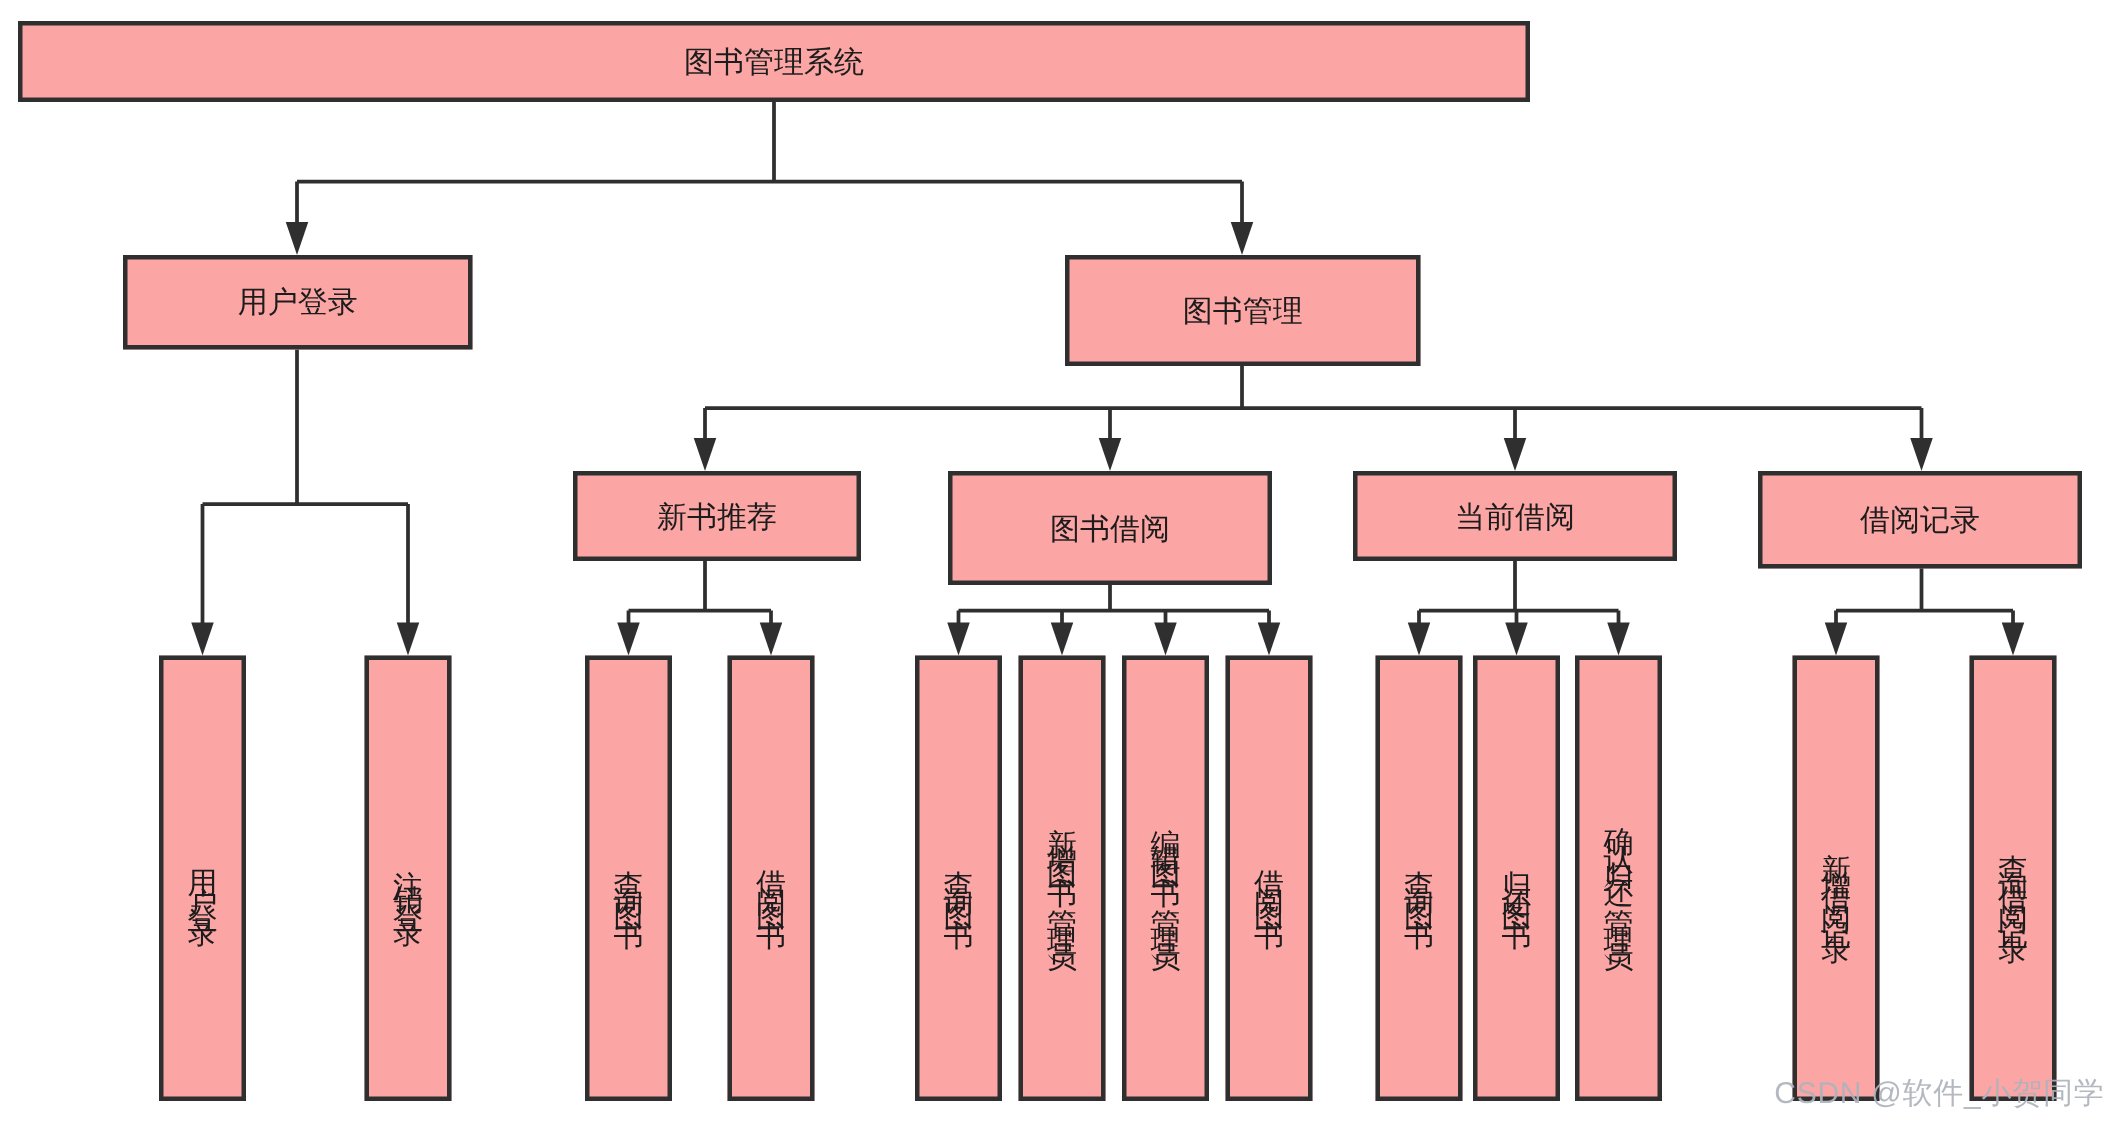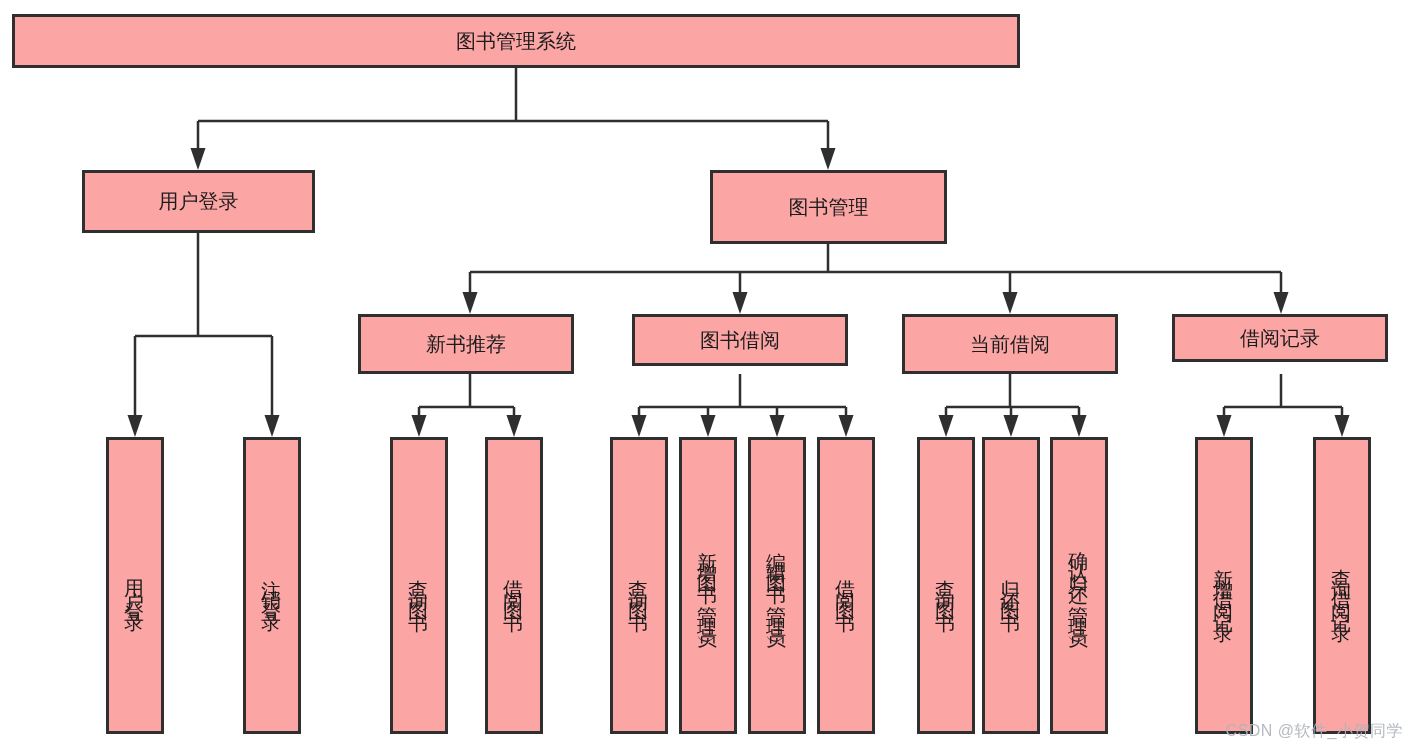--- a/index.html
+++ b/index.html
@@ -28,21 +28,21 @@
   }
   .leaf{
     writing-mode:vertical-rl;
     text-orientation:mixed;
     letter-spacing:11px;
     font-size:20px;
     white-space:normal;
   }
   .watermark{
     position:absolute;right:2px;bottom:5px;
-    font-size:16px;color:var(--watermark);
+    font-size:20px;color:var(--watermark);
     z-index:3;opacity:0.92;letter-spacing:0.5px;
   }
 </style>
 </head>
 <body>
 
 <div class="canvas">
 
   <svg class="connectors" width="1405" height="747" viewBox="0 0 1405 747" aria-hidden="true">
 
@@ -81,24 +81,24 @@
       <polygon points="1216.5,415 1231.5,415 1224,437"></polygon>
       <polygon points="1334.5,415 1349.5,415 1342,437"></polygon>
     </g>
   </svg>
 
   <div class="node" style="left:12px;top:14px;width:1008px;height:54px">图书管理系统</div>
 
   <div class="node" style="left:82px;top:170px;width:233px;height:63px">用户登录</div>
   <div class="node" style="left:710px;top:170px;width:237px;height:74px">图书管理</div>
 
-  <div class="node" style="left:358px;top:314px;width:216px;height:60px">新书推荐</div>
-  <div class="node" style="left:632px;top:314px;width:216px;height:52px">图书借阅</div>
+  <div class="node" style="left:382px;top:314px;width:192px;height:60px">新书推荐</div>
+  <div class="node" style="left:632px;top:314px;width:216px;height:76px">图书借阅</div>
   <div class="node" style="left:902px;top:314px;width:216px;height:60px">当前借阅</div>
-  <div class="node" style="left:1172px;top:314px;width:216px;height:48px">借阅记录</div>
+  <div class="node" style="left:1172px;top:314px;width:216px;height:65px">借阅记录</div>
 
   <div class="node leaf" style="left:106px;top:437px;width:58px;height:297px">用户登录</div>
   <div class="node leaf" style="left:243px;top:437px;width:58px;height:297px">注销登录</div>
 
   <div class="node leaf" style="left:390px;top:437px;width:58px;height:297px">查询图书</div>
   <div class="node leaf" style="left:485px;top:437px;width:58px;height:297px">借阅图书</div>
 
   <div class="node leaf" style="left:610px;top:437px;width:58px;height:297px">查询图书</div>
   <div class="node leaf" style="left:679px;top:437px;width:58px;height:297px">新增图书（管理员）</div>
   <div class="node leaf" style="left:748px;top:437px;width:58px;height:297px">编辑图书（管理员）</div>

